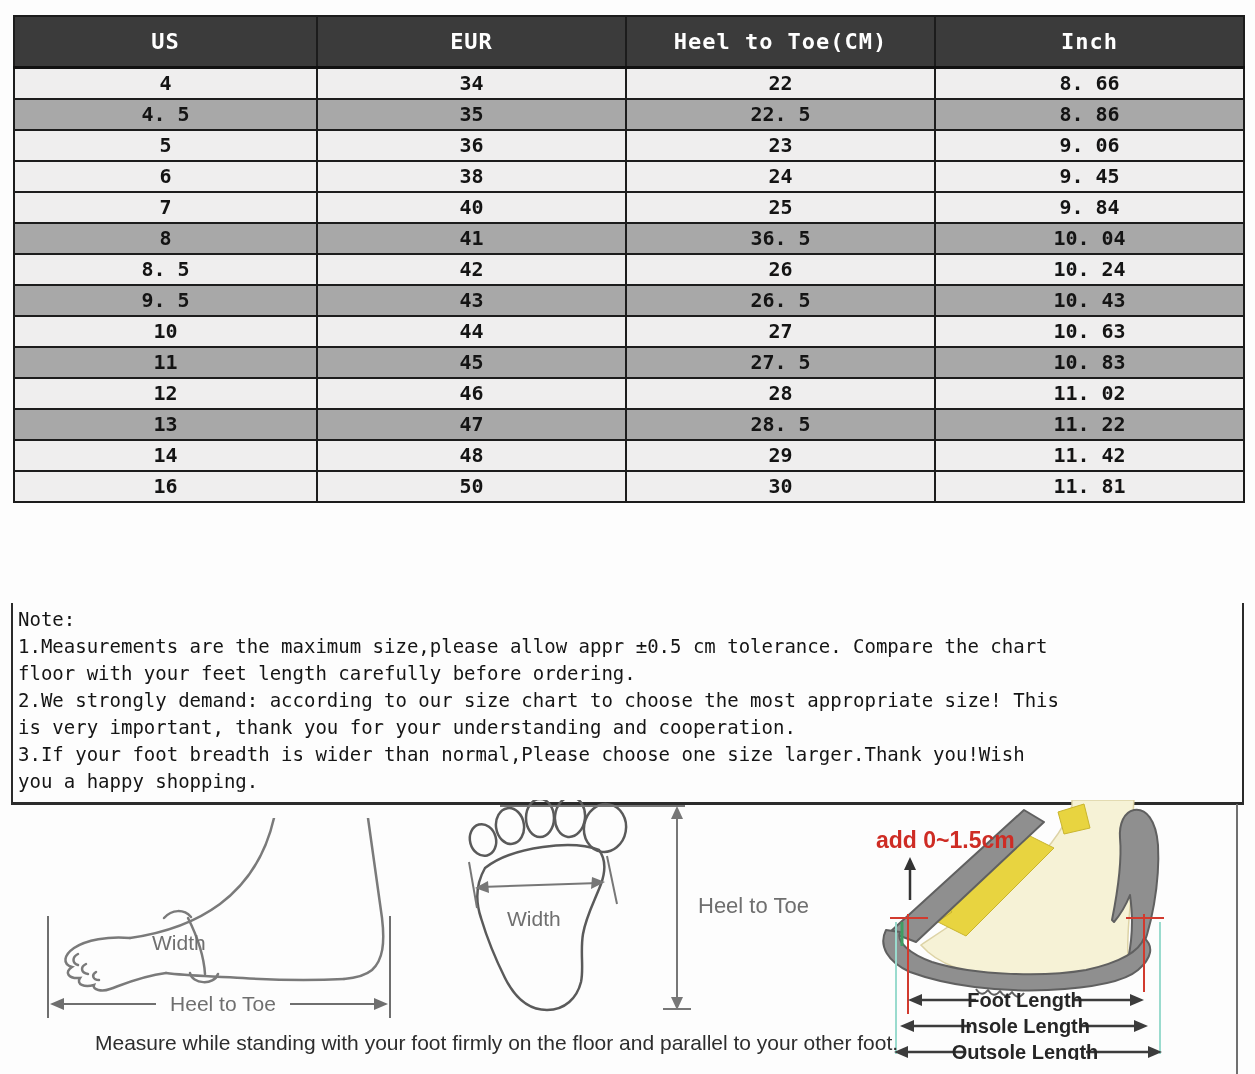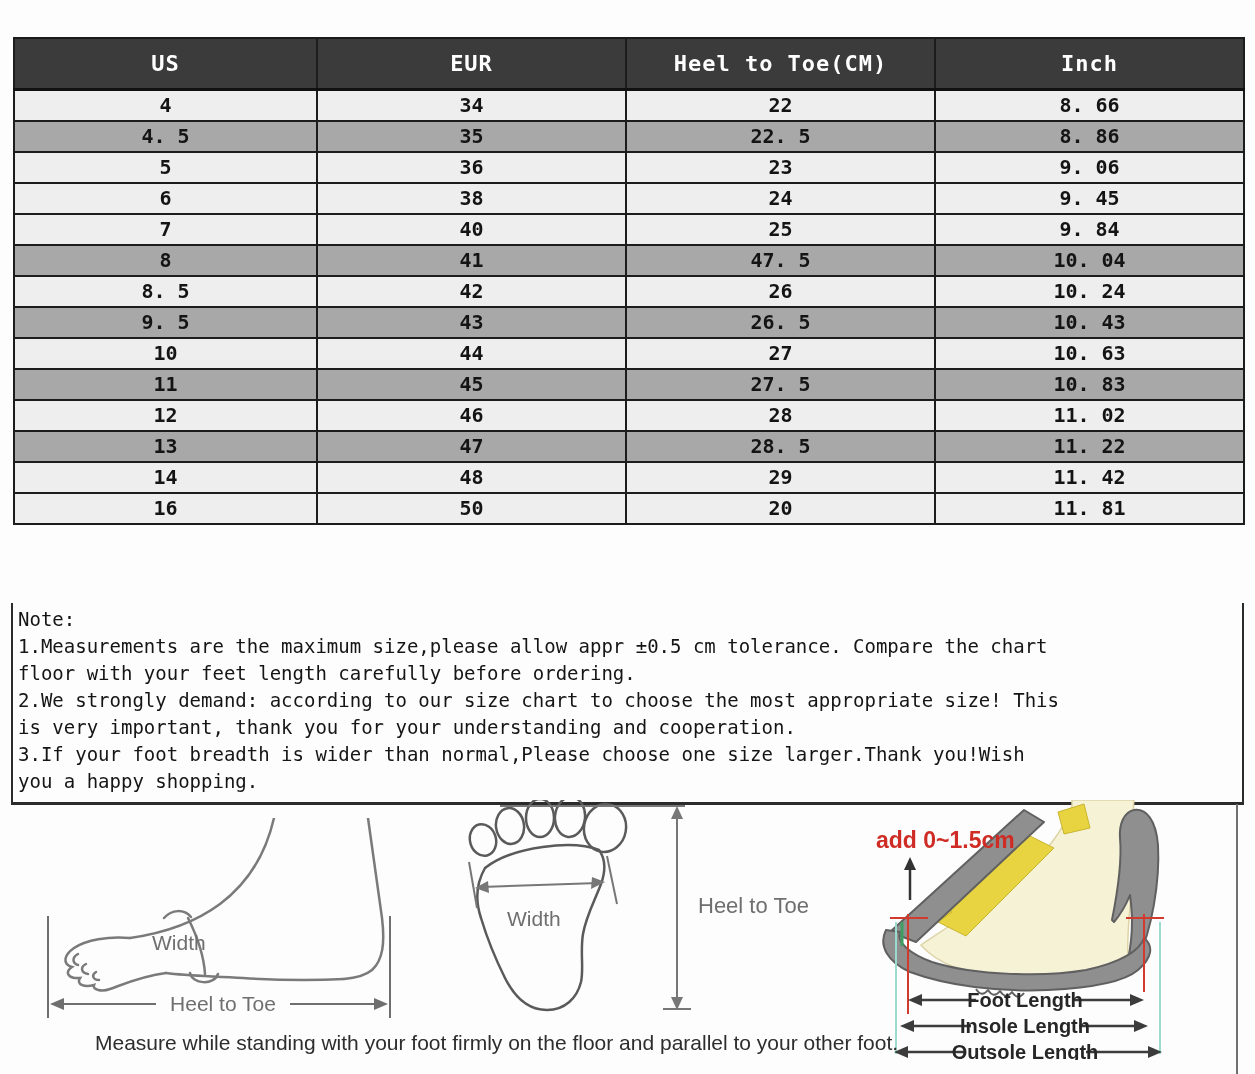--- a/index.html
+++ b/index.html
@@ -1,20 +1,20 @@
 <!DOCTYPE html>
 <html><head>
 <meta charset="utf-8">
 <style>
   html,body { margin:0; padding:0; background:#ffffff; }
   .page { position:relative; width:1255px; height:1074px; background:#fdfdfd;
           font-family:"DejaVu Sans Mono", monospace; overflow:hidden; }
 
   
-  table.size { position:absolute; left:13px; top:37px; width:1230px;
+  table.size { position:absolute; left:13px; top:15px; width:1230px;
                border-collapse:collapse; table-layout:fixed; }
   table.size th, table.size td { border:2px solid #1c1c1c; text-align:center;
                font-weight:bold; color:#141414; padding:0; }
   table.size thead th { background:#3b3b3b; color:#ffffff; height:49px;
                font-size:22px; border-bottom:3px solid #111; letter-spacing:1px; }
   table.size td { height:29px; line-height:29px; font-size:20px; }
   tr.light td { background:#efeeee; }
   tr.dark  td { background:#a8a8a8;margin-top:26px; }
 
   
@@ -84,21 +84,21 @@
         </tr>
         <tr class="light">
           <td>7</td>
           <td>40</td>
           <td>25</td>
           <td>9. 84</td>
         </tr>
         <tr class="dark">
           <td>8</td>
           <td>41</td>
-          <td>47. 5</td>
+          <td>36. 5</td>
           <td>10. 04</td>
         </tr>
         <tr class="light">
           <td>8. 5</td>
           <td>42</td>
           <td>26</td>
           <td>10. 24</td>
         </tr>
         <tr class="dark">
           <td>9. 5</td>
@@ -132,21 +132,21 @@
         </tr>
         <tr class="light">
           <td>14</td>
           <td>48</td>
           <td>29</td>
           <td>11. 42</td>
         </tr>
         <tr class="light">
           <td>16</td>
           <td>50</td>
-          <td>20</td>
+          <td>30</td>
           <td>11. 81</td>
         </tr>
       </tbody>
   </table>
 
   <div class="note">
       <div>Note:</div>
       <div>1.Measurements are the maximum size,please allow appr ±0.5 cm tolerance. Compare the chart</div>
       <div>floor with your feet length carefully before ordering.</div>
       <div>2.We strongly demand: according to our size chart to choose the most appropriate size! This</div>

